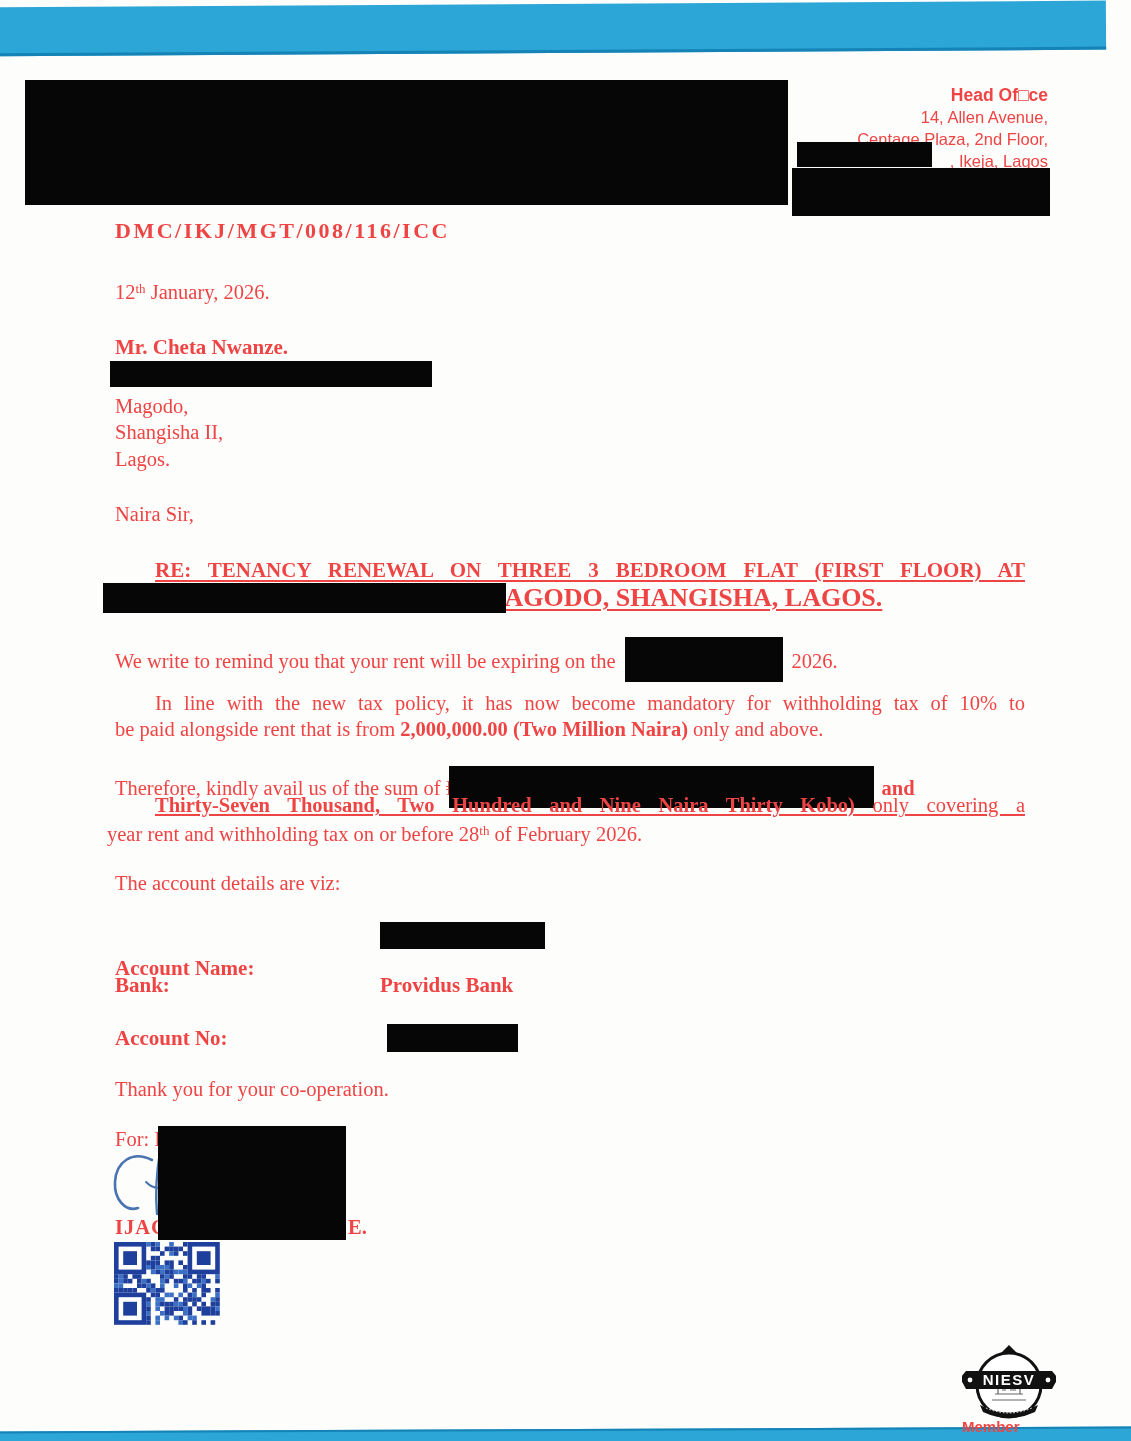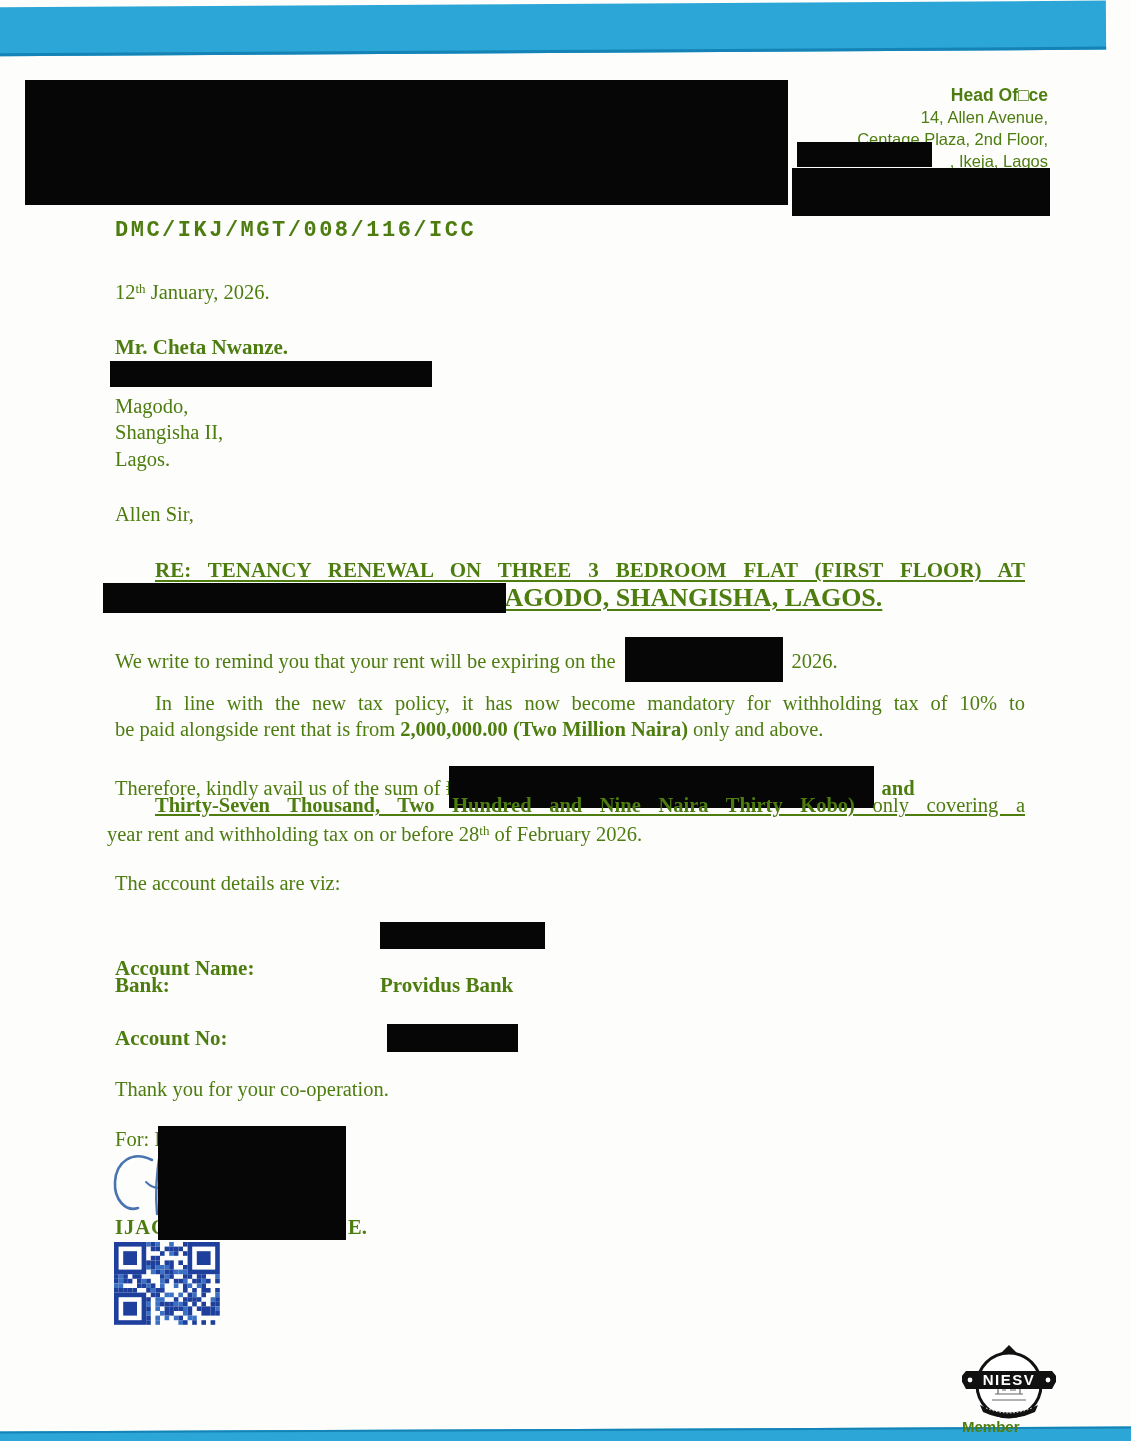--- a/index.html
+++ b/index.html
@@ -1,24 +1,24 @@
 <!DOCTYPE html>
 <html><head>
 <meta charset="utf-8">
 <style>
   html,body{margin:0;padding:0;background:#ffffff;}
   .page{
     position:relative;width:1131px;height:1441px;overflow:hidden;
-    background:#fdfdfc;color:#4d7c0f;
+    background:#fdfdfc;color:#ef4444;
     font-family:"Liberation Serif","DejaVu Serif",serif;
   }
   .abs{position:absolute;}
   .bar{background:#2ba6d6;border-bottom:3px solid #1583b5;}
   .redact{position:absolute;background:#060606;z-index:5;}
-  .serif{font-family:Liberation Mono, monospace;text-align:center;}
+  .serif{font-family:Liberation Serif, serif;text-align:center;}
   .sans{font-family:"Liberation Sans","DejaVu Sans",sans-serif;}
   .b{font-weight:bold;}
   .u{text-decoration:underline;text-decoration-thickness:2px;text-underline-offset:3px;}
   .line{white-space:nowrap;font-size:20.5px;line-height:26px;}
   .jline{white-space:normal;font-size:20.5px;line-height:26px;text-align:justify;text-align-last:justify;margin-left:40px;}
   sup{font-size:13px;vertical-align:6px;}
   .inline-redact{display:inline-block;background:#060606;}
   .hdr{font-size:16.5px;line-height:22px;text-align:right;}
   .label-col{font-size:21px;font-weight:bold;}
 </style>
@@ -45,21 +45,21 @@
   <div class="abs line" style="left:115px;top:276px;">
     <span>12</span><sup>th</sup><span> January, 2026.</span>
   </div>
 
   <div class="abs line b" style="left:115px;top:334px;font-size:21px;">Mr. Cheta Nwanze.</div>
   <div class="redact" style="left: 110px; top: 361px; width: 322px; height: 26px; background: rgb(6, 6, 6);"></div>
   <div class="abs line" style="left:115px;top:393px;">Magodo,</div>
   <div class="abs line" style="left:115px;top:419px;">Shangisha II,</div>
   <div class="abs line" style="left:115px;top:446px;">Lagos.</div>
 
-  <div class="abs line" style="left:115px;top:501px;">Allen Sir,</div>
+  <div class="abs line" style="left:115px;top:501px;">Naira Sir,</div>
 
   <div class="abs jline b u" style="left:115px;top:557px;width:870px;font-size:21px;">RE: TENANCY RENEWAL ON THREE 3 BEDROOM FLAT (FIRST FLOOR) AT</div>
   <div class="redact" style="left: 103px; top: 583px; width: 403px; height: 30px; background: rgb(6, 6, 6);"></div>
   <div class="abs line b u" style="left:480px;top:585px;font-size:26px;">MAGODO, SHANGISHA, LAGOS.</div>
 
   <div class="abs line" style="left:115px;top:637px;">
     <span>We write to remind you that your rent will be expiring on the</span><span class="inline-redact" style="width: 158px; height: 45px; vertical-align: -14px; margin: 0px 8px 0px 10px; background: rgb(6, 6, 6);"></span><span>2026.</span>
   </div>
 
   <div class="abs jline" style="left:115px;top:690px;width:870px;">In line with the new tax policy, it has now become mandatory for withholding tax of 10% to</div>

